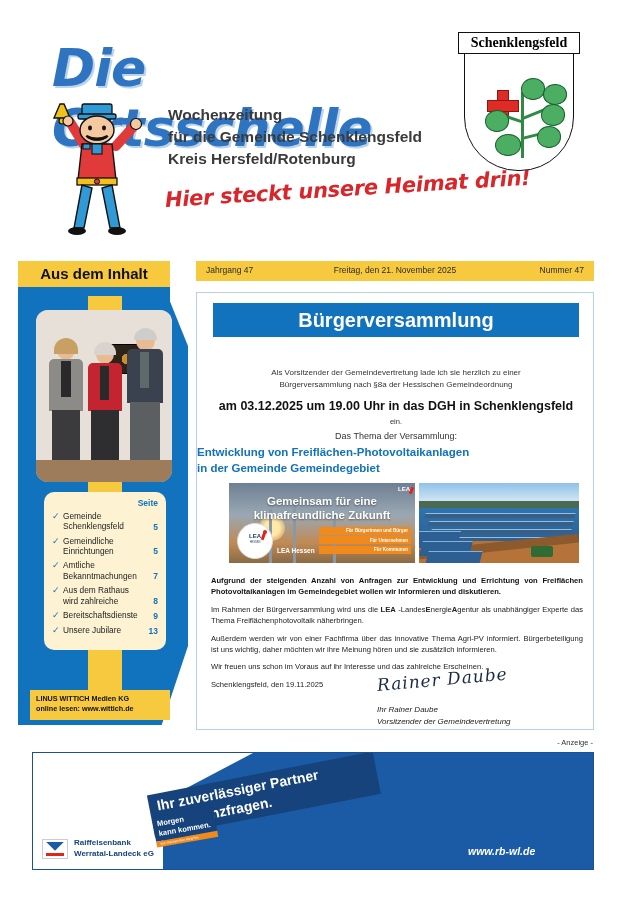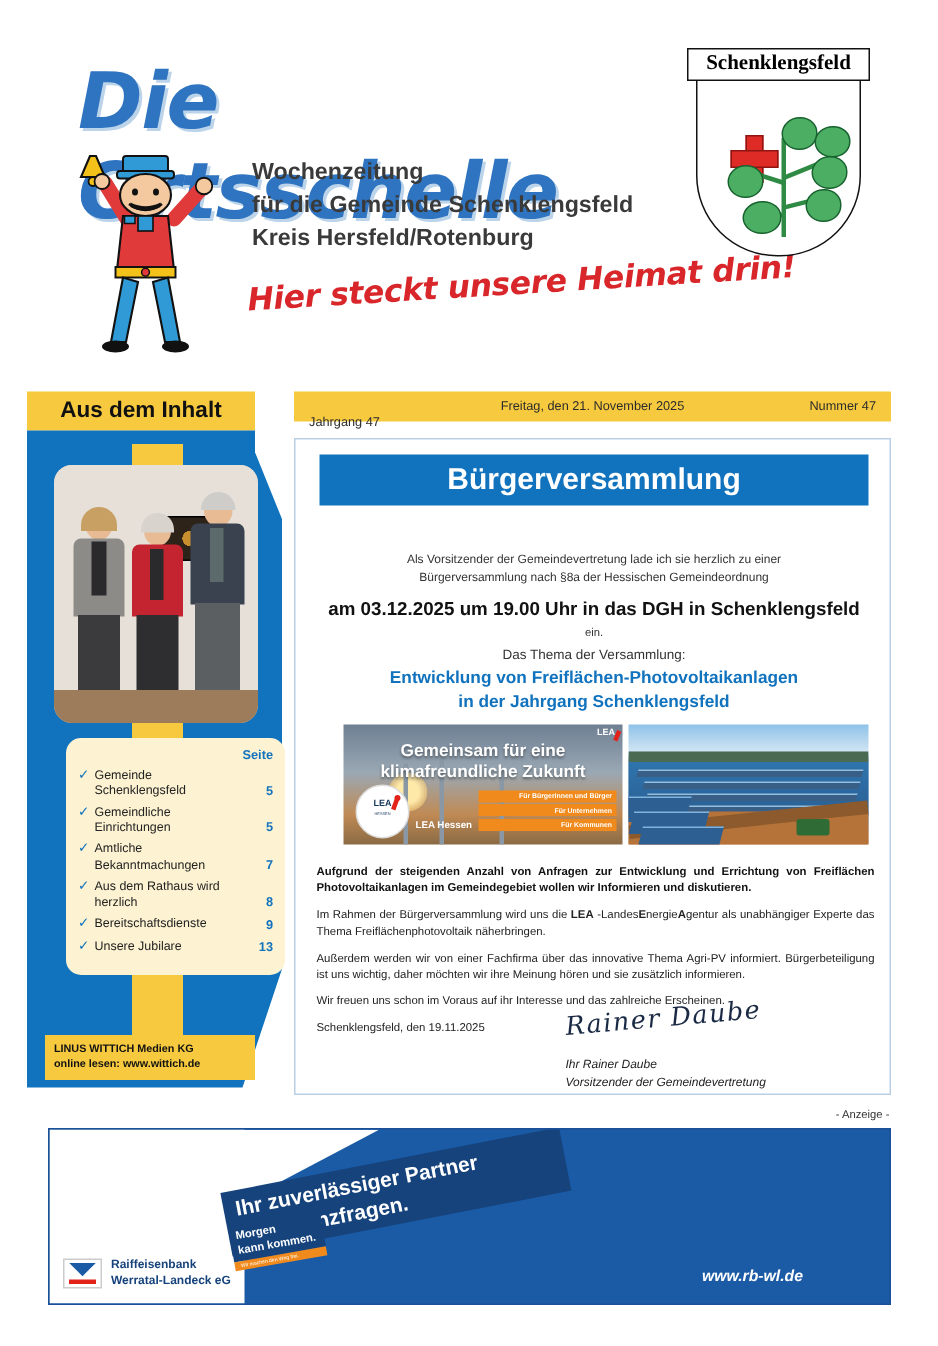--- a/index.html
+++ b/index.html
@@ -48,21 +48,21 @@
   .leaf{position:absolute;background:#4cae63;border:1.2px solid #17622e;border-radius:52% 48% 50% 50%;}
   .stem{position:absolute;background:#2f8b44;}
 
   
   .datebar{
     position:absolute;left:196px;top:261px;width:398px;height:20px;
     background:#f5c council;
   }
   .datebar{background:#f6c93f;}
   .datebar span{position:absolute;top:4px;font-size:8.5px;color:#2b2b2b;}
-  .dt-left{left:10px;margin-top:11px;}
+  .dt-left{left:10px;}
   .dt-mid{left:0;width:398px;text-align:center;}
   .dt-right{right:10px;}
 
   
   .sb-header{
     position:absolute;left:18px;top:261px;width:152px;height:26px;
     background:#f6c93f;font-size:15px;font-weight:bold;color:#111;
     text-align:center;line-height:26px;
   }
   .sb-blue{position:absolute;left:18px;top:287px;width:170px;height:438px;background:#1172bd;}
@@ -89,21 +89,21 @@
   .ph-wall{position:absolute;left:0;top:0;width:136px;height:150px;background:#e6e0d8;}
   .ph-floor{position:absolute;left:0;top:150px;width:136px;height:22px;background:#9d7c5c;}
   .ph-art{position:absolute;left:72px;top:34px;width:40px;height:28px;background:#2e2318;border:1px solid #000;}
   .ph-art:after{content:"";position:absolute;left:8px;top:6px;width:24px;height:16px;background:radial-gradient(circle at 40% 50%,#c98f2e 0 30%,transparent 31%),radial-gradient(circle at 70% 60%,#b07a22 0 25%,transparent 26%);}
   .person{position:absolute;bottom:22px;}
   .p-head{position:absolute;border-radius:50%;}
   .p-body{position:absolute;}
   .p-legs{position:absolute;background:#2e3034;}
 
   .toc{
-    position:absolute;left:44px;top:492px;width:146px;
+    position:absolute;left:44px;top:492px;width:122px;
     background:#fdf3d2;border-radius:10px;padding:6px 8px 10px 8px;
     box-sizing:border-box;
   }
   .toc-head{font-size:8.5px;font-weight:bold;color:#1172bd;text-align:right;margin-bottom:3px;}
   .toc-row{position:relative;display:flex;align-items:flex-start;margin-bottom:4px;}
   .toc-check{color:#1172bd;font-size:9px;width:11px;flex:none;line-height:1.25;}
   .toc-label{font-size:8.3px;color:#222;line-height:1.25;flex:1;padding-right:4px;}
   .toc-page{font-size:8.5px;font-weight:bold;color:#1172bd;align-self:flex-end;width:14px;text-align:right;flex:none;}
 
   .sb-footer{
@@ -125,21 +125,21 @@
   .ann-greet{position:absolute;left:0;top:54px;width:398px;text-align:center;
     font-size:12.5px;font-weight:bold;color:#111;}
   .ann-p1{position:absolute;left:40px;top:74px;width:318px;text-align:center;
     font-size:8px;color:#333;line-height:1.55;}
   .ann-when{position:absolute;left:0;top:106px;width:398px;text-align:center;
     font-size:12.5px;font-weight:bold;color:#111;}
   .ann-ein{position:absolute;left:0;top:124px;width:398px;text-align:center;
     font-size:7.5px;color:#333;}
   .ann-topic-lead{position:absolute;left:0;top:138px;width:398px;text-align:center;
     font-size:9px;color:#333;}
-  .ann-topic{position:absolute;left:0;top:152px;width:398px;text-align:center;
+  .ann-topic{position:absolute;left:0;top:152px;width:398px;
     font-size:11.5px;font-weight:bold;color:#1172bd;line-height:1.35;}
 
   
   .banner-left{
     position:absolute;left:32px;top:190px;width:186px;height:80px;overflow:hidden;
     background:linear-gradient(180deg,#6f7f93 0%,#9aa8b4 40%,#c08a54 75%,#8a6a45 100%);
   }
   .bl-sun{position:absolute;left:30px;top:32px;width:26px;height:26px;border-radius:50%;
     background:radial-gradient(circle,#ffe9a8 0 40%,rgba(255,210,120,.5) 70%,transparent 72%);}
   .bl-tower{position:absolute;background:#8a97a5;}
@@ -335,21 +335,21 @@
       <span class="toc-label">Gemeindliche Einrichtungen</span>
       <span class="toc-page">5</span>
     </div>
     <div class="toc-row">
       <span class="toc-check">✓</span>
       <span class="toc-label">Amtliche Bekanntmachungen</span>
       <span class="toc-page">7</span>
     </div>
     <div class="toc-row">
       <span class="toc-check">✓</span>
-      <span class="toc-label">Aus dem Rathaus wird herzlich</span>
+      <span class="toc-label">Aus dem Rathaus wird zahlreiche</span>
       <span class="toc-page">8</span>
     </div>
     <div class="toc-row">
       <span class="toc-check">✓</span>
       <span class="toc-label">Bereitschaftsdienste</span>
       <span class="toc-page">9</span>
     </div>
     <div class="toc-row">
       <span class="toc-check">✓</span>
       <span class="toc-label">Unsere Jubilare</span>
@@ -364,21 +364,21 @@
 
   <div class="main-box">
 
     <div class="ann-head">Bürgerversammlung</div>
     <div class="ann-p1">Als Vorsitzender der Gemeindevertretung lade ich sie herzlich zu einer Bürgerversammlung nach §8a der Hessischen Gemeindeordnung</div>
     <div class="ann-when">am 03.12.2025 um 19.00 Uhr in das DGH in Schenklengsfeld</div>
     <div class="ann-ein">ein.</div>
     <div class="ann-topic-lead">Das Thema der Versammlung:</div>
     <div class="ann-topic">
       <span>Entwicklung von Freiflächen-Photovoltaikanlagen</span><br>
-      <span>in der Jahrgang Schenklengsfeld</span>
+      <span>in der Gemeinde Gemeindegebiet</span>
     </div>
 
     <div class="banner-left">
       <div class="bl-sun"></div>
       <div class="bl-tower" style="left:40px;top:26px;width:3px;height:54px;"></div>
       <div class="bl-tower" style="left:64px;top:18px;width:3px;height:62px;"></div>
       <div class="bl-tower" style="left:104px;top:30px;width:2.5px;height:50px;"></div>
       <div class="bl-title">
         <span>Gemeinsam für eine</span><br>
         <span>klimafreundliche Zukunft</span>

